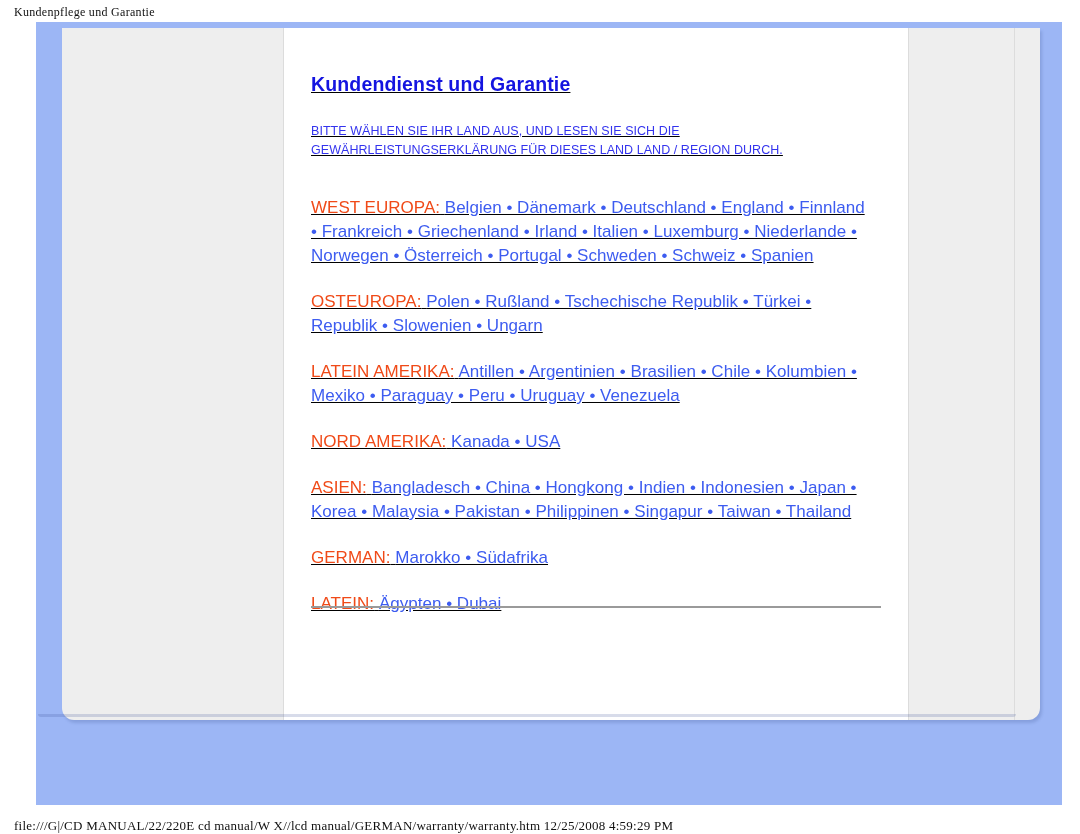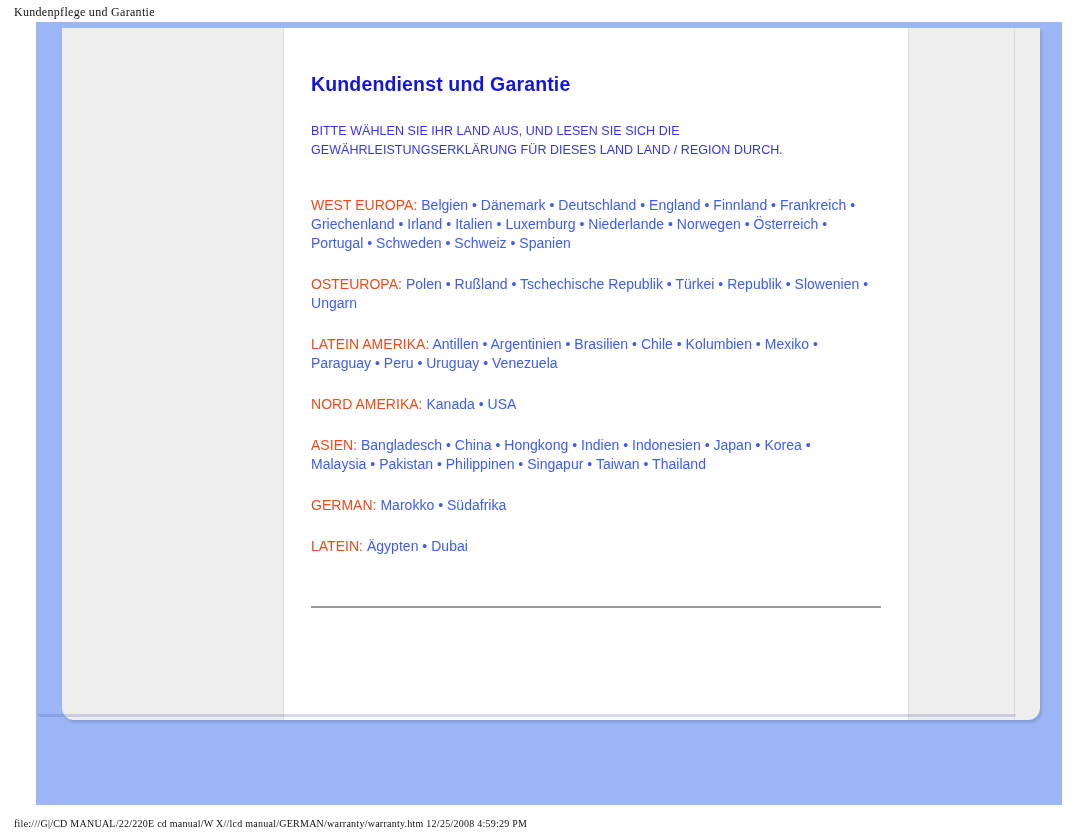--- a/index.html
+++ b/index.html
@@ -24,21 +24,21 @@
     font-size: 12px;
     color: #101010;
     letter-spacing: 0.3px;
     white-space: nowrap;
   }
   .print-footer {
     position: absolute;
     left: 14px;
     top: 818px;
     font-family: "Liberation Serif", serif;
-    font-size: 10px;
+    font-size: 13px;
     color: #101010;
     letter-spacing: 0.25px;
     white-space: nowrap;
   }
 
   
   .page-body {
     position: absolute;
     left: 36px;
     top: 22px;
@@ -85,42 +85,43 @@
     width: 624px;
     height: 692px;
     background: #ffffff;
     box-sizing: border-box;
     padding: 0;
   }
 
   .inner {
     position: relative;
     padding: 45px 39px 0 27px;
+    text-decoration: underline;
   }
 
   h1.page-title {
     margin: 0 0 26px 0;
     font-size: 19.5px;
     font-weight: bold;
     color: #1414e0;
     letter-spacing: 0.15px;
   }
 
   p.lead {
     margin: 0 0 36px 0;
     font-size: 12.5px;
     line-height: 19px;
     color: #3333ee;
     letter-spacing: 0.05px;
   }
 
   p.region {
     margin: 0 0 22px 0;
-    font-size: 14px;
-    line-height: 19px;
+    font-size: 17px;
+    line-height: 24px;
     color: #3d5cf0;
     letter-spacing: 0.02px;
   }
   p.region .region-name {
     color: #f04a18;
   }
   p.region .countries {
     color: #3d5cf0;
   }
 

